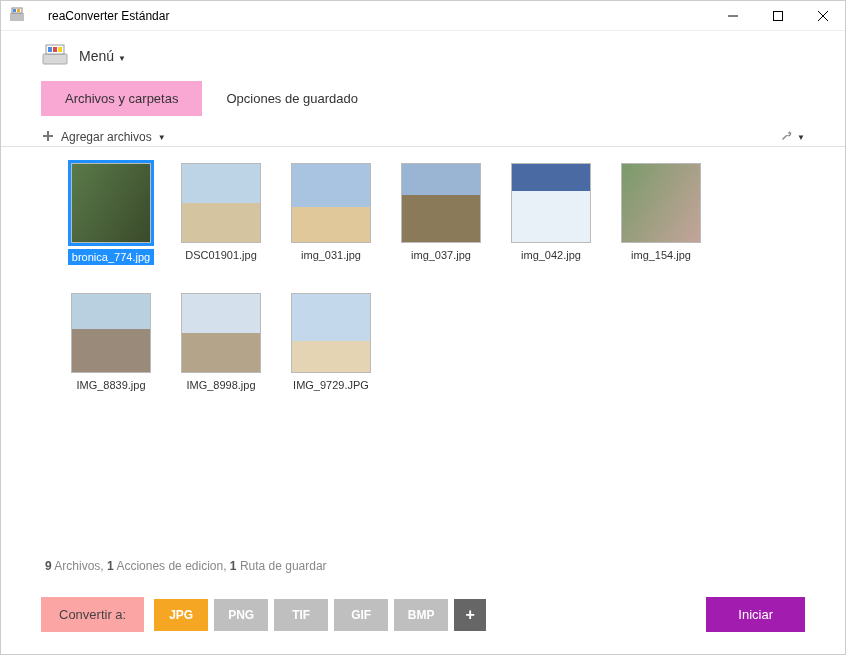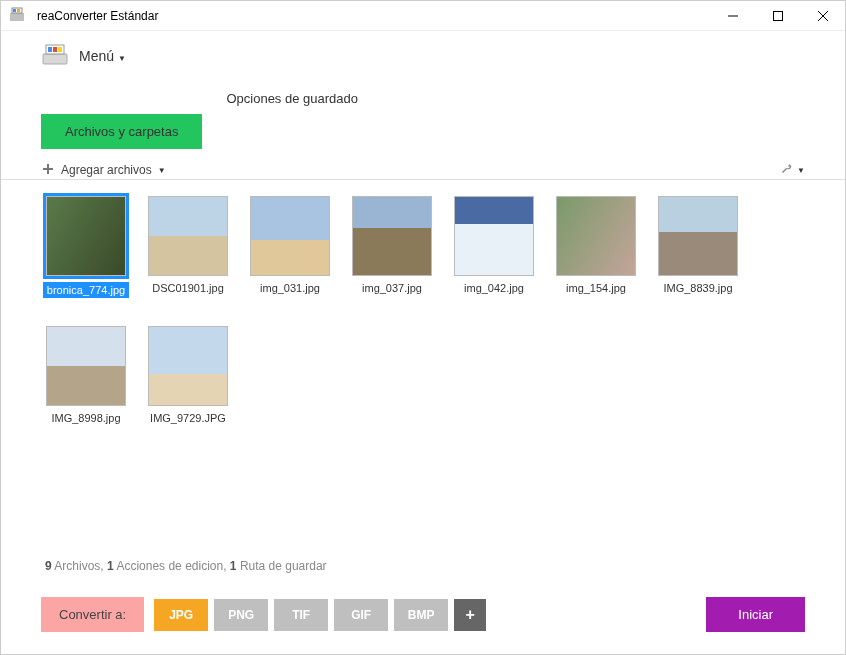--- a/index.html
+++ b/index.html
@@ -1,36 +1,36 @@
 <!DOCTYPE html>
 <html><head>
 <meta charset="utf-8">
 <style>
 * { margin:0; padding:0; box-sizing:border-box; font-family:"Segoe UI",Arial,sans-serif; }
 body { width:846px; height:655px; background:#fff; border:1px solid #ccc; overflow:hidden; display:flex; flex-direction:column; }
 
 .titlebar { height:30px; display:flex; align-items:center; justify-content:space-between; padding-left:8px; background:#fff; border-bottom:1px solid #eee; }
-.titlebar-left { display:flex; align-items:center; gap:12px; }
+.titlebar-left { display:flex; align-items:center; gap:23px; }
 .titlebar-title { font-size:12px; color:#000; }
 .titlebar-controls { display:flex; }
 .tbtn { width:45px; height:29px; display:flex; align-items:center; justify-content:center; cursor:pointer; }
 
 .menubar { height:50px; display:flex; align-items:center; padding-left:40px; gap:10px; }
 .menu-label { font-size:14px; color:#333; cursor:pointer; }
 .dropdown-arrow { font-size:8px; color:#333; }
 
 .tabs { display:flex; padding-left:40px; gap:0; }
 .tab { padding:10px 24px; font-size:13px; color:#333; cursor:pointer; }
-.tab.active { background:#22c55e;margin-top:33px; }
+.tab.active { background:#f9a8d4; }
 
 .toolbar { display:flex; align-items:center; justify-content:space-between; padding:6px 40px 0 40px; border-bottom:1px solid #e0e0e0; margin-top:6px; }
 .toolbar-left { display:flex; align-items:center; gap:6px; cursor:pointer; font-size:12px; color:#444; }
 .toolbar-right { display:flex; align-items:center; gap:4px; cursor:pointer; color:#666; }
 
-.grid { flex:1; padding:16px 40px 0 40px; display:flex; flex-wrap:wrap; gap:28px 12px; align-content:flex-start; overflow:auto; }
+.grid { flex:1; padding:16px 40px 0 40px; display:flex; flex-wrap:wrap; gap:28px 20px; align-content:flex-start; overflow:auto;margin-left:25px; }
 .thumb-cell { width:90px; display:flex; flex-direction:column; align-items:center; cursor:pointer; }
 .thumb-img { width:80px; height:80px; border:1px solid #bbb; background:linear-gradient(135deg,#7d9eb8,#c4b89a); display:flex; align-items:center; justify-content:center; overflow:hidden; }
 .thumb-label { font-size:11px; color:#333; margin-top:6px; max-width:90px; white-space:nowrap; overflow:hidden; text-overflow:ellipsis; text-align:center; }
 .thumb-cell.selected .thumb-img { outline:3px solid #1e90ff; }
 .thumb-cell.selected .thumb-label { background:#1e90ff; color:#fff; padding:2px 4px; }
 
 .status { padding:10px 44px; font-size:12px; color:#888; }
 .status b { color:#555; font-weight:600; }
 
 .footer { display:flex; align-items:center; gap:10px; padding:14px 40px 22px 40px; }

